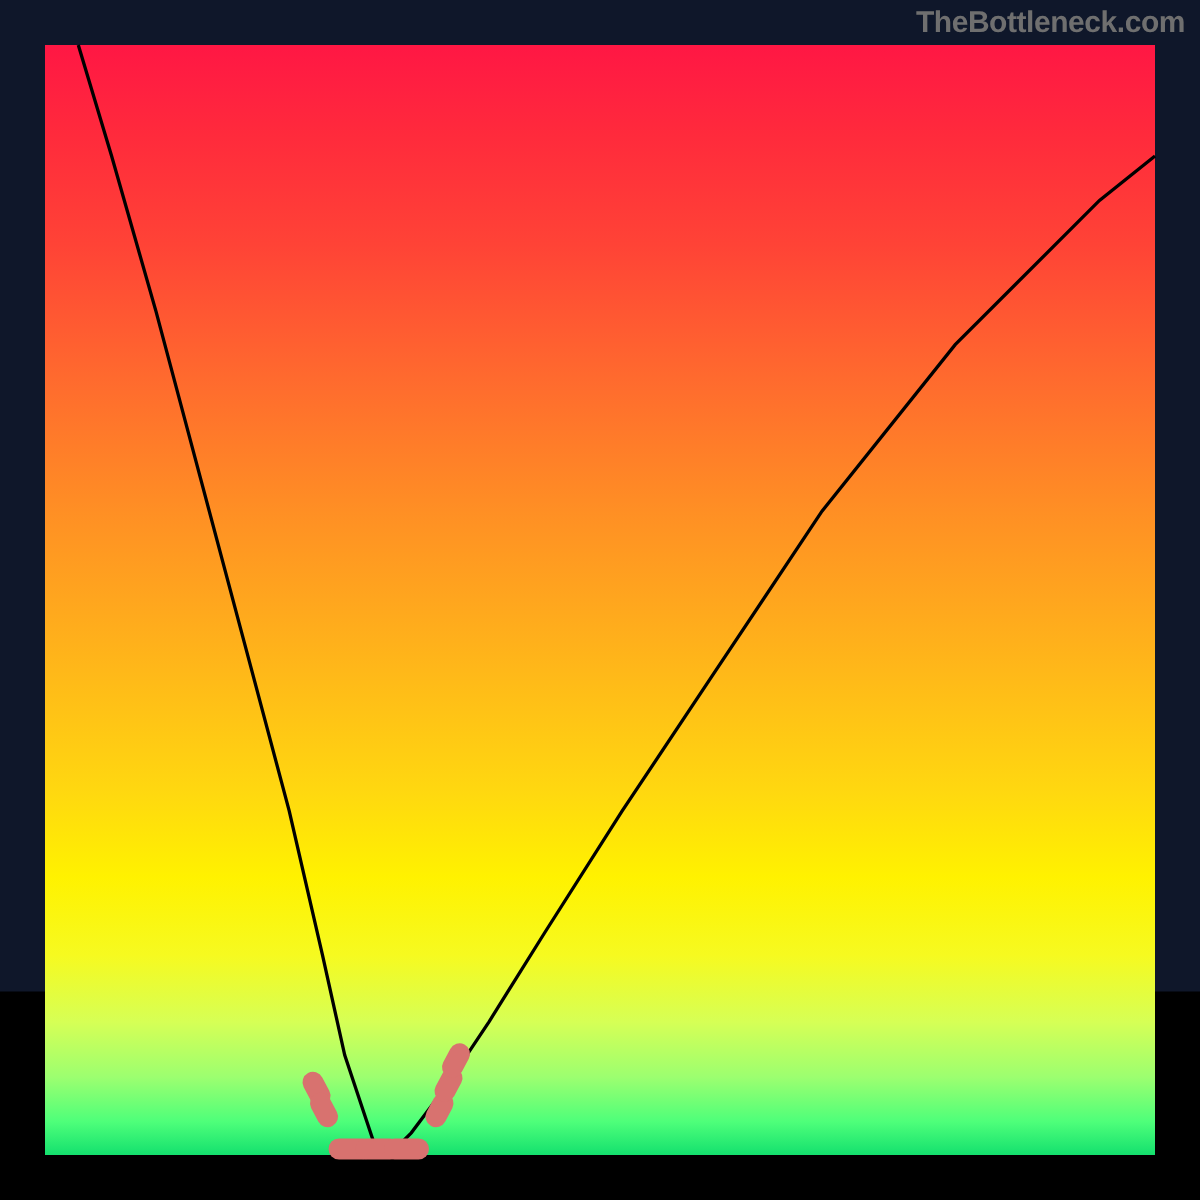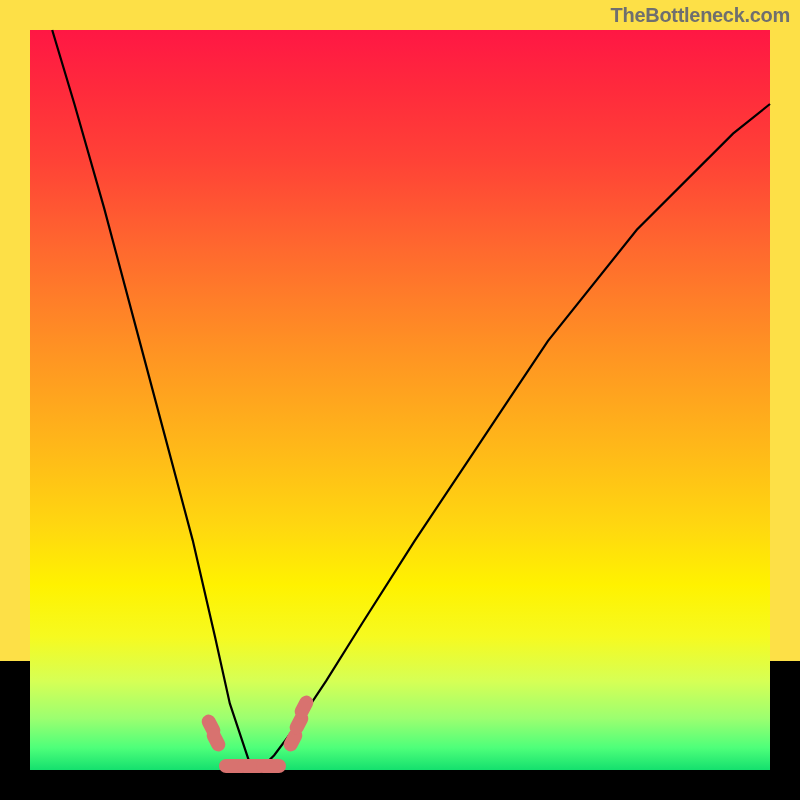--- a/index.html
+++ b/index.html
@@ -8,21 +8,21 @@
     width: 800px;
     height: 800px;
     background: #000;
     overflow: hidden;
     font-family: Arial, Helvetica, sans-serif;
   }
   .frame {
     position: relative;
     width: 800px;
     height: 661px;
-    background: #fde047;
+    background: #0f172a;
   }
   .plot-area {
     position: absolute;
     left: 30px;
     top: 30px;
     width: 740px;
     height: 740px;
     
     background: linear-gradient(to bottom,
       #ff1744 0%,

